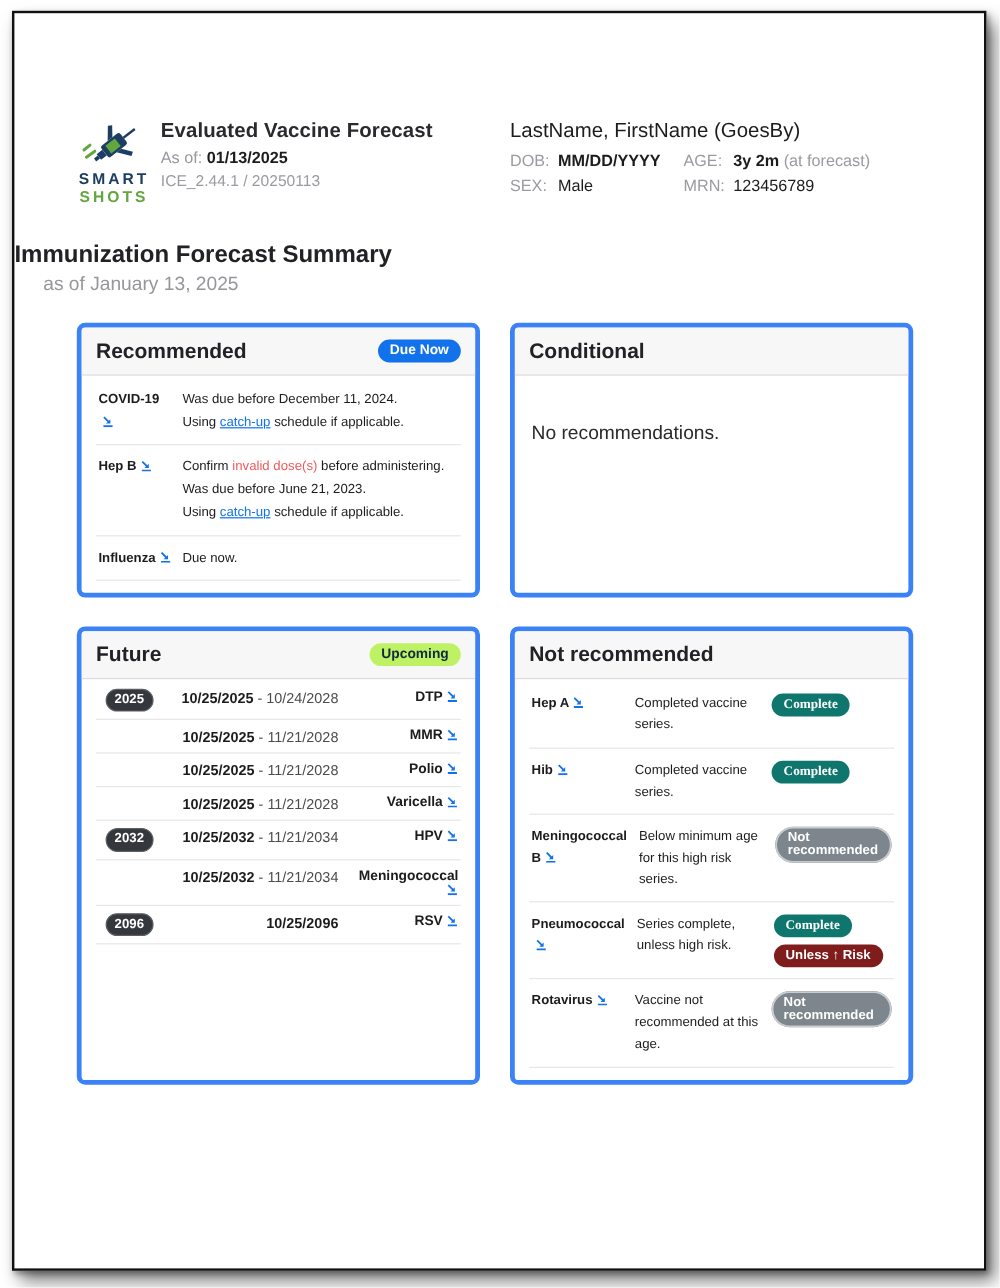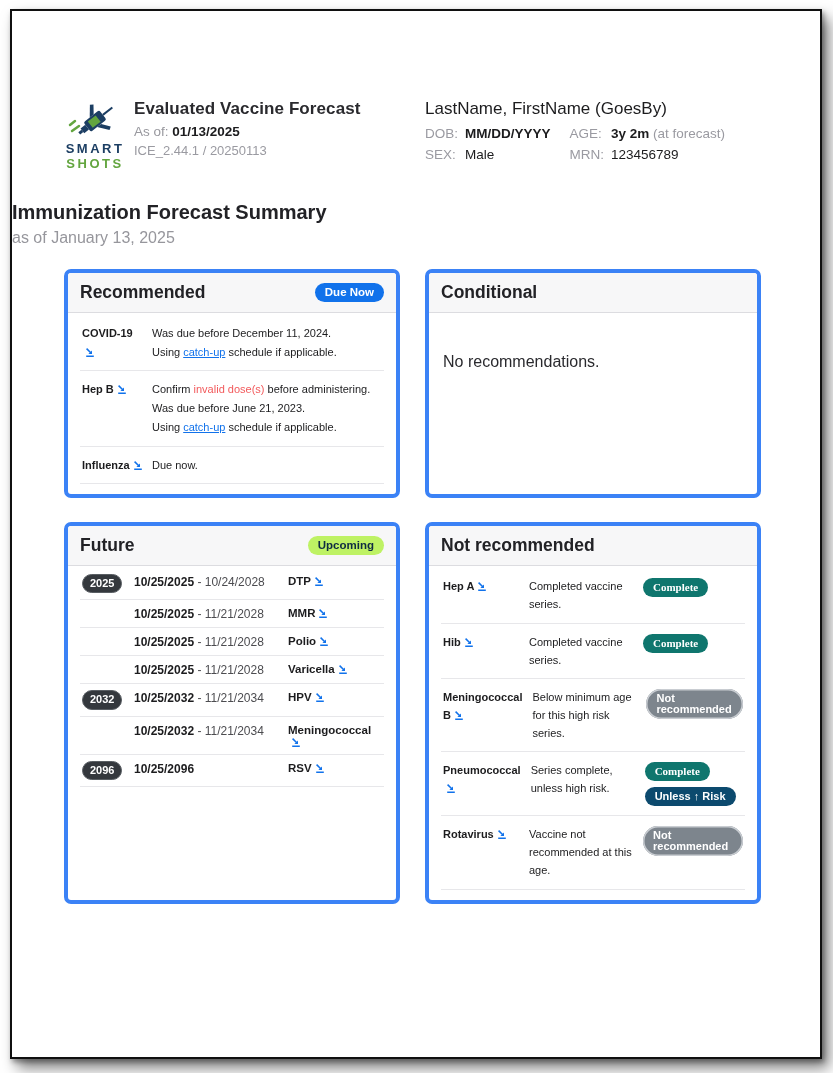--- a/index.html
+++ b/index.html
@@ -34,21 +34,21 @@
     column-gap:7px;row-gap:6px;margin-top:7px;font-size:13.5px;
   }
   .plabel{color:#9a9aa1;}
   .pval{color:#1c1c1e;font-weight:bold;}
   .pval.normal{font-weight:normal;}
   .pnote{color:#9a9aa1;font-weight:normal;}
   .pcol2{margin-left:12px;}
   
   .summary{text-align:left;margin-top:30px;}
   .summary-title{font-size:20px;font-weight:600;color:#222226;}
-  .summary-sub{font-size:16px;color:#96969c;margin-top:5px;}
+  .summary-sub{font-size:16px;color:#96969c;margin-top:5px;padding-left:24px;}
   
   .cards{
     display:grid;grid-template-columns:336px 336px;column-gap:25px;row-gap:24px;
     padding:22px 52px 0 52px;align-items:stretch;
   }
   .card{
     border:4px solid #3b82f6;border-radius:7px;background:#fff;
     overflow:hidden;display:flex;flex-direction:column;
   }
   .card-hd{
@@ -57,30 +57,30 @@
     font-size:17.5px;font-weight:600;color:#222226;min-height:21px;
   }
   .card-bd{padding:2px 12px 10px 12px;flex:1;}
   .cond-bd{padding:40px 14px;font-size:16px;color:#2a2a2e;}
   
   .badge{display:inline-block;font-size:11.5px;font-weight:bold;border-radius:20px;padding:4px 10px;line-height:1;}
   .badge-blue{background:#1172eb;color:#fff;}
   .badge-cyan{background:#bef264;color:#0e2b42;}
   .badge-green{background:#0f766e;color:#fff;font-family:Liberation Serif, serif;}
   .badge-gray{background:#7d858d;color:#fff;box-shadow:0 0 0 1.5px #c9cdd2 inset;}
-  .badge-dkblue{background:#0c4a6e;color:#fff;}
+  .badge-dkblue{background:#7f1d1d;color:#fff;}
   
   .rrow{display:flex;gap:8px;padding:9px 2px;border-bottom:1px solid #e7e7ea;font-size:11px;line-height:1.7;}
   .rname{flex:0 0 62px;font-weight:bold;color:#1c1c1e;}
   .rdesc{flex:1;color:#1c1c1e;}
   .seg-bold{font-weight:normal;}
   .seg-red{color:#f25a5c;}
   .seg-link{color:#1172eb;text-decoration:underline;cursor:pointer;}
   
-  .frow{display:flex;align-items:flex-start;gap:6px;padding:6px 2px;border-bottom:1px solid #e7e7ea;font-size:12px;}
+  .frow{display:flex;align-items:flex-start;gap:6px;padding:6px 2px;border-bottom:1px solid #e7e7ea;font-size:12px;text-align:right;}
   .fyearcol{flex:0 0 46px;}
   .yearpill{display:inline-block;background:#34383d;border:1.5px solid #595e63;color:#fff;font-size:11px;font-weight:bold;border-radius:12px;padding:2px 7px;line-height:1.2;}
   .fdates{flex:0 0 148px;color:#4c4c50;padding-top:1px;}
   .fdates b{color:#1c1c1e;}
   .fvax{flex:1;font-weight:bold;font-size:11.5px;padding-top:1px;color:#1c1c1e;}
   
   .nrow{display:flex;gap:10px;padding:9px 2px;border-bottom:1px solid #e7e7ea;font-size:11px;line-height:1.65;}
   .nname{flex:0 0 76px;font-weight:bold;color:#1c1c1e;}
   .ndesc{flex:0 0 104px;color:#1c1c1e;}
   .nbadges{flex:1;display:flex;flex-direction:column;align-items:flex-start;gap:6px;padding-top:1px;}

